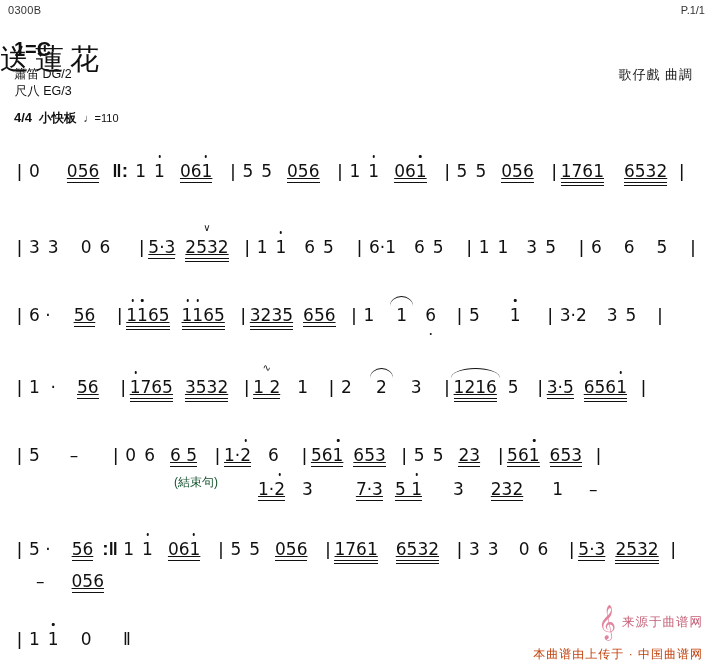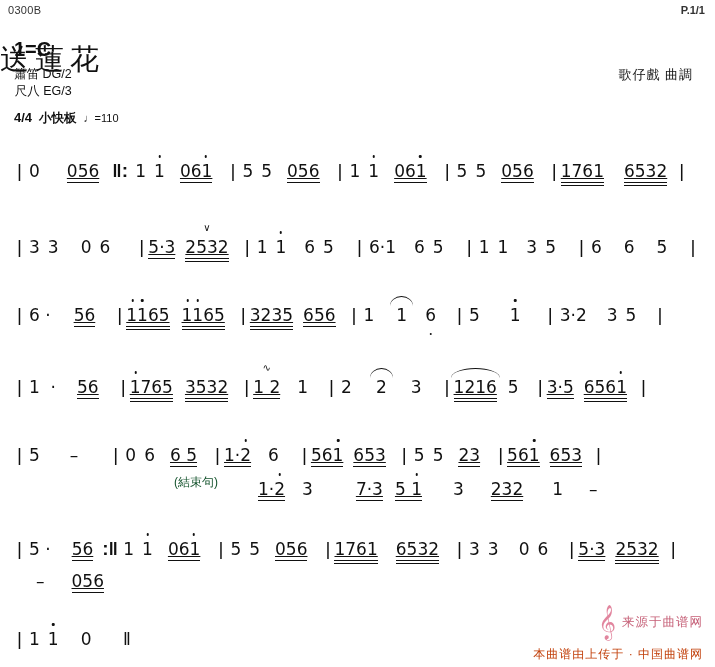--- a/index.html
+++ b/index.html
@@ -13,21 +13,21 @@
   }
   .sheet{position:relative;width:715px;height:667px;}
 
   
   .corner-left{
     position:absolute;left:8px;top:4px;
     font-size:11px;color:#333;letter-spacing:.3px;
   }
   .corner-right{
     position:absolute;right:10px;top:4px;
-    font-size:11px;color:#333;font-weight:bold;
+    font-size:11px;color:#333;
   }
 
   .key-sig{
     position:absolute;left:14px;top:38px;
     font-size:20px;font-weight:bold;
   }
   .inst-lines{
     position:absolute;left:14px;top:66px;
     font-size:12.5px;line-height:17px;color:#111;text-align:right;
   }

